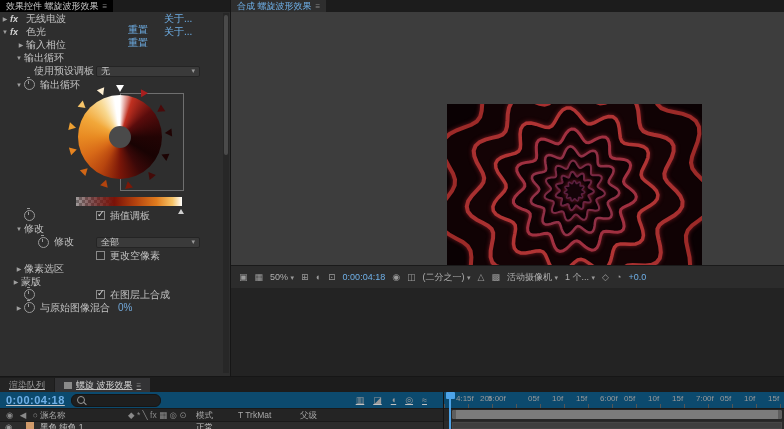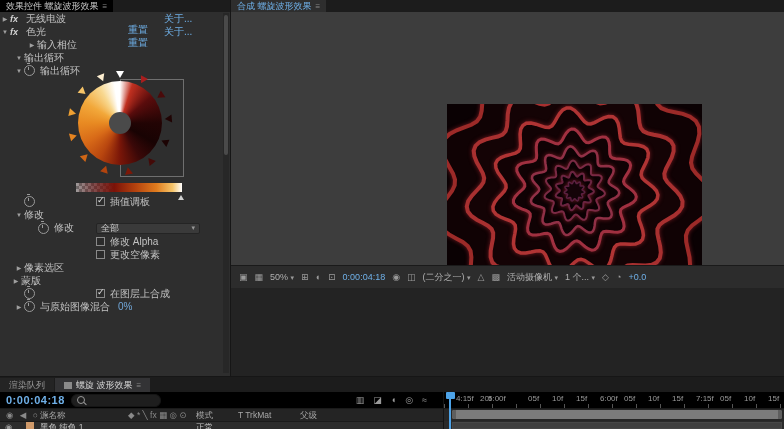--- a/index.html
+++ b/index.html
@@ -58,21 +58,21 @@
   .comp{position:absolute;left:216px;top:104px;width:255px;height:174px;background:#000;}
   .comp svg{display:block;}
   #pattern-svg path{filter:drop-shadow(0 0 2px rgba(210,50,60,.5));}
   .vtoolbar{position:absolute;left:0;bottom:0;width:100%;height:23px;background:#2c2c2c;
             border-top:1px solid #1a1a1a;display:flex;align-items:center;gap:7px;padding:0 8px;
             box-sizing:border-box;font-size:9px;color:#b0b0b0;white-space:nowrap;overflow:hidden;}
   .vtoolbar .ic{color:#9a9a9a;font-size:9px;}
   .vtoolbar .caret{font-size:7px;color:#9a9a9a;}
   .blue{color:#6fb0e8;}
   
-  .tl{left:0;top:376px;width:784px;height:53px;background:#000000;border-top:1px solid #161616;}
+  .tl{left:0;top:376px;width:784px;height:53px;background:#0c4a6e;border-top:1px solid #161616;text-decoration:underline;}
   .tl-tabs{height:15px;background:#1c1c1c;display:flex;align-items:flex-end;font-size:9px;}
   .tl-tab{display:flex;align-items:center;gap:4px;padding:0 9px;height:14px;color:#9a9a9a;background:#242424;margin-right:1px;}
   .tl-tab.active{background:#333335;color:#d6d6d6;}
   .comp-ic{width:8px;height:7px;background:#8a8a8a;display:inline-block;}
   .tl-body{display:flex;height:38px;}
   .tl-left{width:443px;flex:none;border-right:1px solid #141414;position:relative;}
   .tl-toolbar{height:16px;display:flex;align-items:center;gap:6px;padding:0 6px;}
   .tl-timecode{color:#6fb0e8;font-size:11px;font-weight:bold;letter-spacing:.5px;}
   .search{width:78px;height:11px;background:#1e1e1e;border:1px solid #151515;border-radius:6px;
           display:flex;align-items:center;gap:4px;padding:0 5px;}
@@ -126,30 +126,37 @@
       </div>
 
       <div class="row">
         <span class="twirl">▼</span>
         <span class="fxb">fx</span>
         <span class="lbl">色光</span>
         <span class="link l-reset">重置</span>
         <span class="link l-about">关于...</span>
       </div>
 
-      <div class="row" style="padding-left:27px">
+      <div class="row" style="padding-left:16px">
         <span class="twirl">▶</span>
         <span class="lbl">输入相位</span>
       </div>
 
       <div class="row" style="padding-left:14px">
         <span class="twirl">▼</span>
         <span class="lbl">输出循环</span>
       </div>
 
+      <div class="row" style="padding-left:34px;height:14px">
+        <span class="lbl">使用预设调板</span>
+        <span class="dd">
+          <span>无</span>
+          <span class="caret">▾</span>
+        </span>
+      </div>
 
       <div class="row" style="padding-left:14px">
         <span class="twirl">▼</span>
         <span class="sw"></span>
         <span class="lbl">输出循环</span>
       </div>
 
       <div class="wheel-zone">
         <div class="widget-frame"></div>
         <div class="wheel" style="background: conic-gradient(rgb(255, 255, 255) 0deg, rgb(192, 48, 32) 18deg, rgb(90, 12, 12) 50deg, rgb(34, 4, 4) 90deg, rgb(24, 3, 3) 120deg, rgb(58, 8, 8) 150deg, rgb(122, 22, 8) 180deg, rgb(184, 70, 15) 210deg, rgb(216, 106, 24) 240deg, rgb(232, 138, 34) 270deg, rgb(242, 168, 58) 300deg, rgb(248, 216, 144) 330deg, rgb(255, 255, 255) 352deg, rgb(255, 255, 255) 360deg);"></div>
@@ -192,24 +199,20 @@
 
       <div class="row" style="padding-left:38px;height:14px">
         <span class="sw"></span>
         <span class="lbl">修改</span>
         <span class="dd">
           <span>全部</span>
           <span class="caret">▾</span>
         </span>
       </div>
 
-      <div class="row">
-        <span class="cb"></span>
-        <span class="cb-lbl">修改 Alpha</span>
-      </div>
 
       <div class="row">
         <span class="cb"></span>
         <span class="cb-lbl">更改空像素</span>
       </div>
 
       <div class="row" style="padding-left:14px">
         <span class="twirl">▶</span>
         <span class="lbl">像素选区</span>
       </div>
@@ -328,21 +331,21 @@
             <span class="rl" style="left: 12px;">4:15f</span>
             <span class="rl" style="left: 36px;">20f</span>
             <span class="rl" style="left: 44px;">5:00f</span>
             <span class="rl" style="left: 84px;">05f</span>
             <span class="rl" style="left: 108px;">10f</span>
             <span class="rl" style="left: 132px;">15f</span>
             <span class="rl" style="left: 156px;">6:00f</span>
             <span class="rl" style="left: 180px;">05f</span>
             <span class="rl" style="left: 204px;">10f</span>
             <span class="rl" style="left: 228px;">15f</span>
-            <span class="rl" style="left: 252px;">7:15f</span>
+            <span class="rl" style="left: 252px;">7:00f</span>
             <span class="rl" style="left: 276px;">05f</span>
             <span class="rl" style="left: 300px;">10f</span>
             <span class="rl" style="left: 324px;">15f</span>
           </div>
         <div class="workarea">
           <div class="wa-bar"></div>
         </div>
         <div class="track">
           <div class="layer-bar"></div>
         </div>

